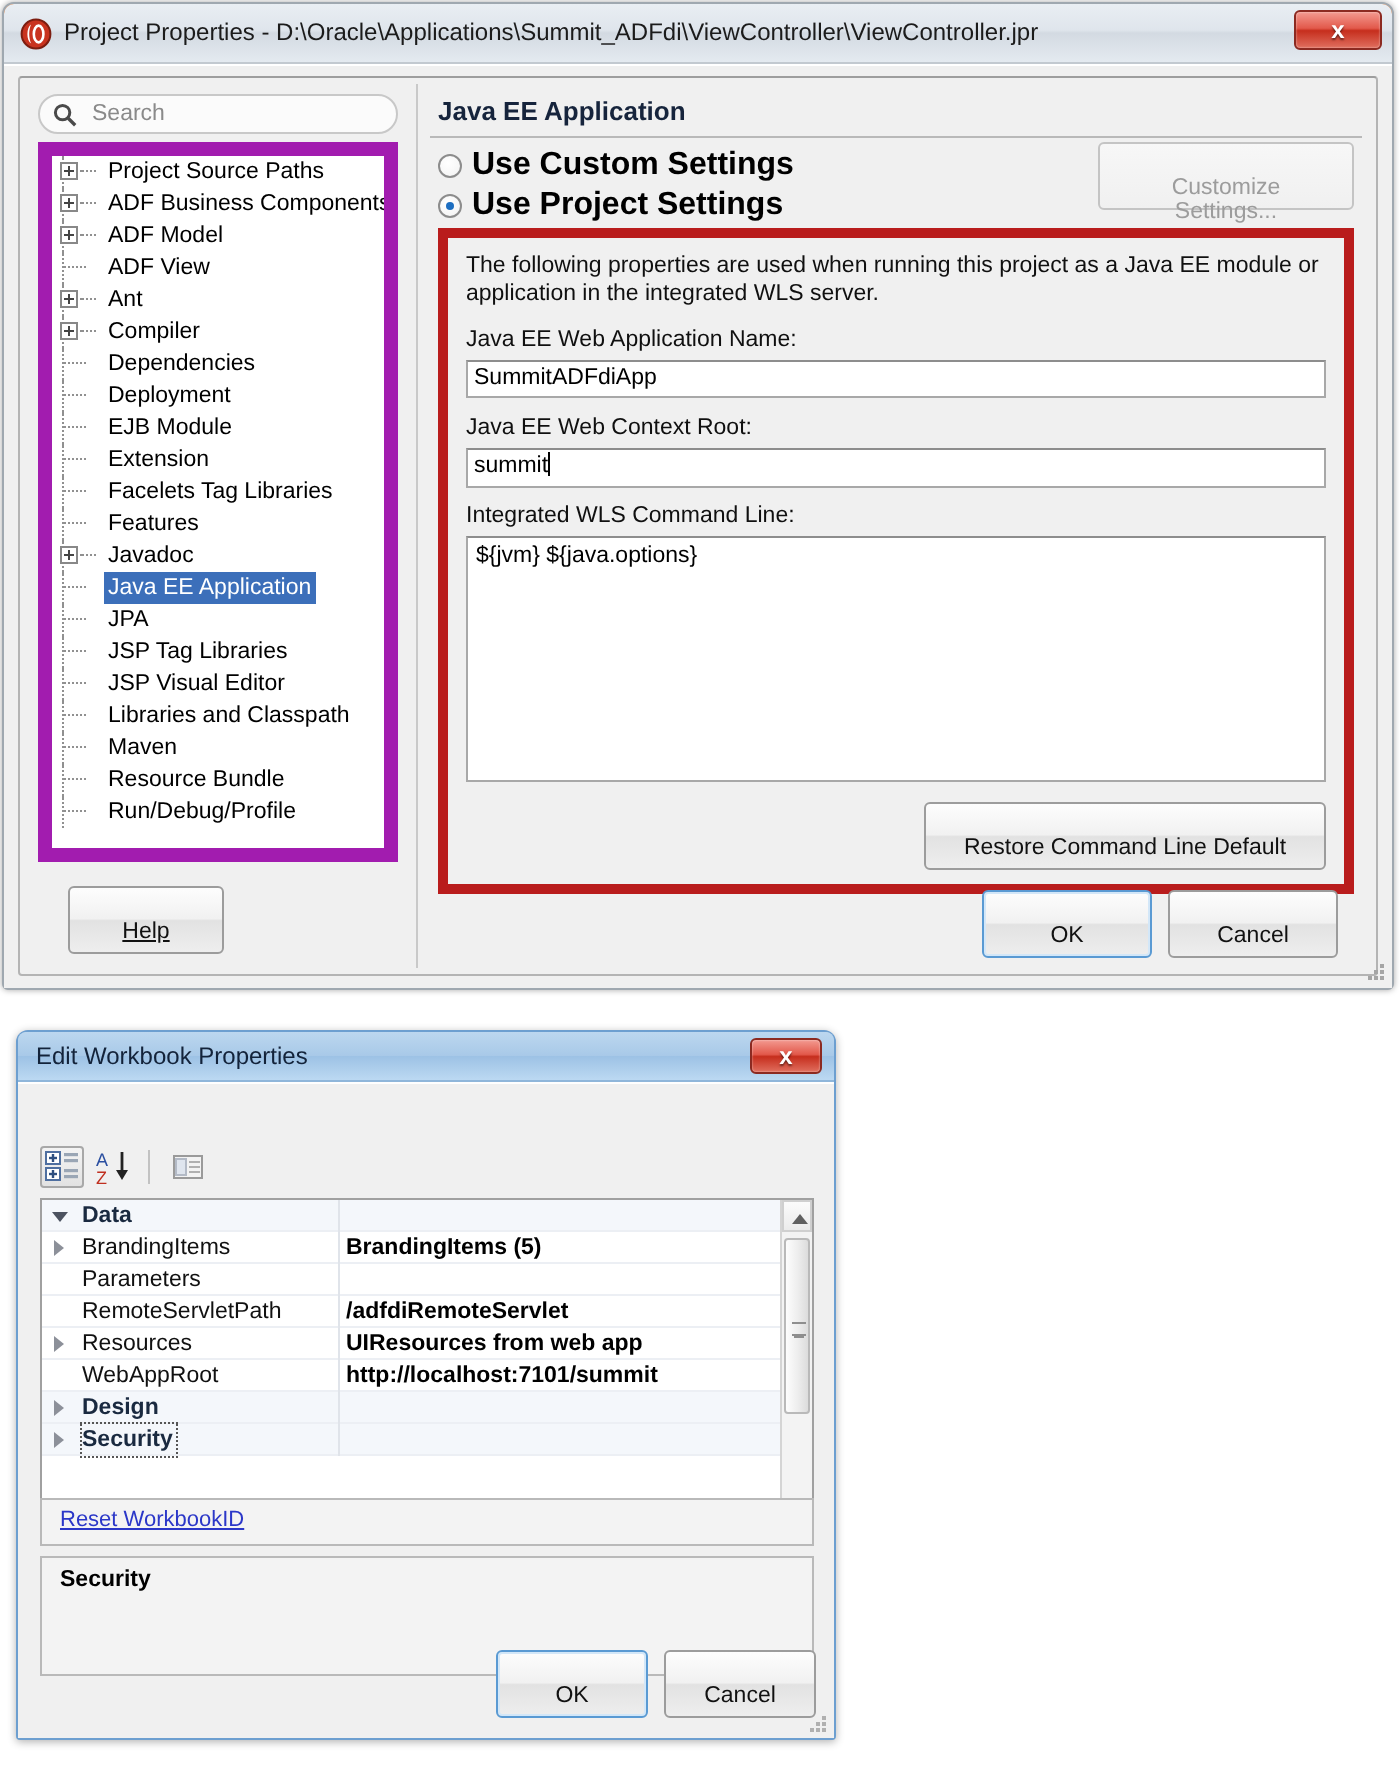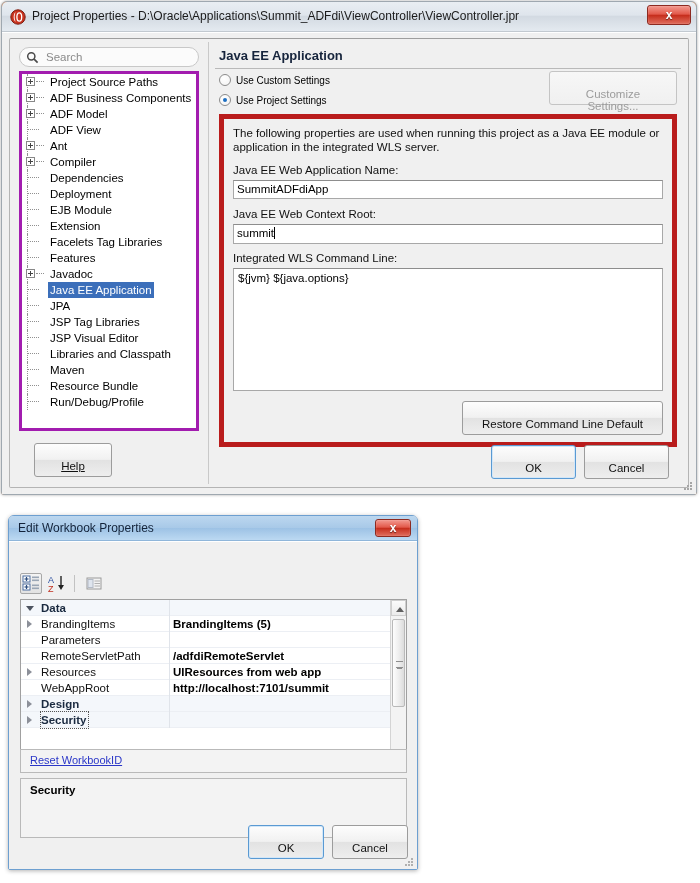--- a/index.html
+++ b/index.html
@@ -83,21 +83,21 @@
     position: absolute; left: 26px; top: 3px;
     font-size: 11.5px; color: #8a8a8a;
   }
 
   
   .tree {
     position: absolute;
     left: 9px; top: 32px;
     width: 180px; height: 360px;
     background: #ffffff;
-    border: 3px solid #a21caf;
+    border: 7px solid #a21caf;
     overflow: hidden;
   }
   .tree-item {
     position: relative;
     height: 16px; line-height: 16px;
     padding-left: 26px;
     font-size: 11.5px;
     white-space: nowrap;
     cursor: default;
   }
@@ -155,21 +155,21 @@
   }
   .pane-title {
     position: absolute; left: 10px; top: 6px;
     font-size: 13px; font-weight: bold; color: #16243c;
   }
   .pane-rule {
     position: absolute; left: 6px; top: 26px; right: 4px;
     height: 1px; background: #b9b9b9;
   }
 
-  .radio-row { position: absolute; font-size: 10px; }
+  .radio-row { position: absolute; font-size: 16px; font-weight: bold; }
   .radio {
     display: inline-block; vertical-align: -2px;
     width: 12px; height: 12px; border-radius: 50%;
     border: 1px solid #8c8c8c;
     background: radial-gradient(circle at 40% 35%, #ffffff 0%, #f2f2f2 100%);
     margin-right: 5px;
     position: relative;
   }
   .radio.on::after {
     content: ""; position: absolute; left: 3px; top: 3px;

